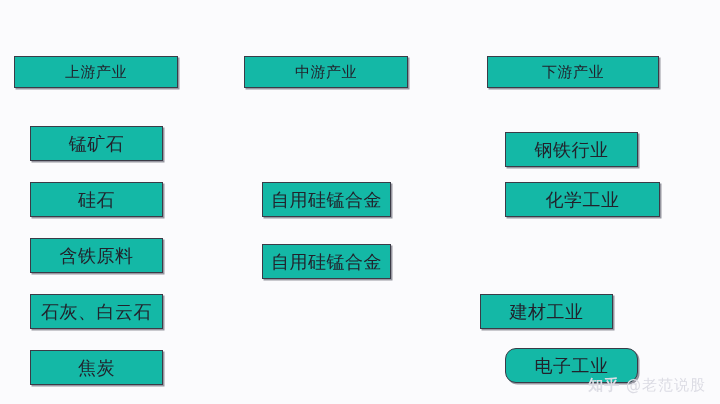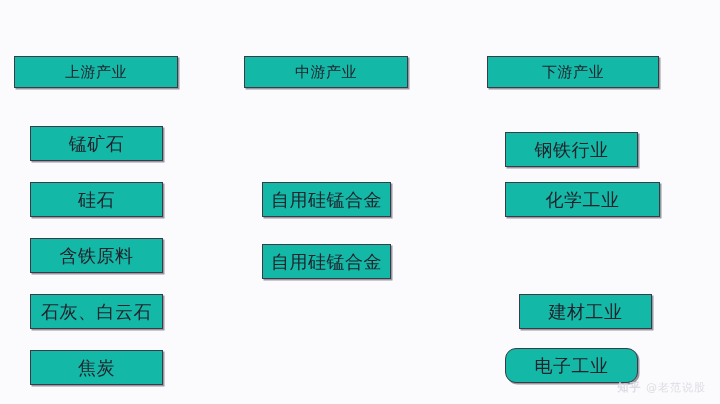--- a/index.html
+++ b/index.html
@@ -44,21 +44,21 @@
   }
 
   .node.item {
     font-size: 18px;
   }
 
   .watermark {
     position: absolute;
     right: 14px;
     bottom: 9px;
-    font-size: 11px;
+    font-size: 15px;
     color: #dcdce4;
     letter-spacing: 1px;
     white-space: nowrap;
     user-select: none;
   }
   .watermark .wm-logo {
     font-weight: bold;
     color: #dcdce4;
   }
 </style>
@@ -72,20 +72,20 @@
     <div class="node item" style="left: 30px; top: 134px; width: 133px; height: 35px;">硅石</div>
     <div class="node item" style="left: 30px; top: 246px; width: 133px; height: 35px;">石灰、白云石</div>
     <div class="node item" style="left: 30px; top: 302px; width: 133px; height: 35px;">焦炭</div>
     <div class="node item" style="left: 30px; top: 358px; width: 133px; height: 35px;">电力</div>
     <div class="node header" style="left: 244px; top: 8px; width: 164px; height: 32px;">中游产业</div>
     <div class="node item" style="left: 262px; top: 134px; width: 129px; height: 35px;">自用硅锰合金</div>
     <div class="node item" style="left: 262px; top: 196px; width: 129px; height: 35px;">自用硅锰合金</div>
     <div class="node header" style="left: 487px; top: 8px; width: 172px; height: 32px;">下游产业</div>
     <div class="node item" style="left: 505px; top: 84px; width: 133px; height: 35px;">钢铁行业</div>
     <div class="node item" style="left: 505px; top: 134px; width: 155px; height: 35px;">化学工业</div>
-    <div class="node item" style="left: 519px; top: 246px; width: 133px; height: 35px;">建材工业</div>
+    <div class="node item" style="left: 480px; top: 246px; width: 133px; height: 35px;">建材工业</div>
     <div class="node item" style="left: 505px; top: 300px; width: 133px; height: 35px; border-radius: 11px;">电子工业</div>
   </div>
 
 <div class="watermark">
   <span class="wm-logo">知乎</span>
   <span>@老范说股</span>
 </div>
 
 </body></html>

